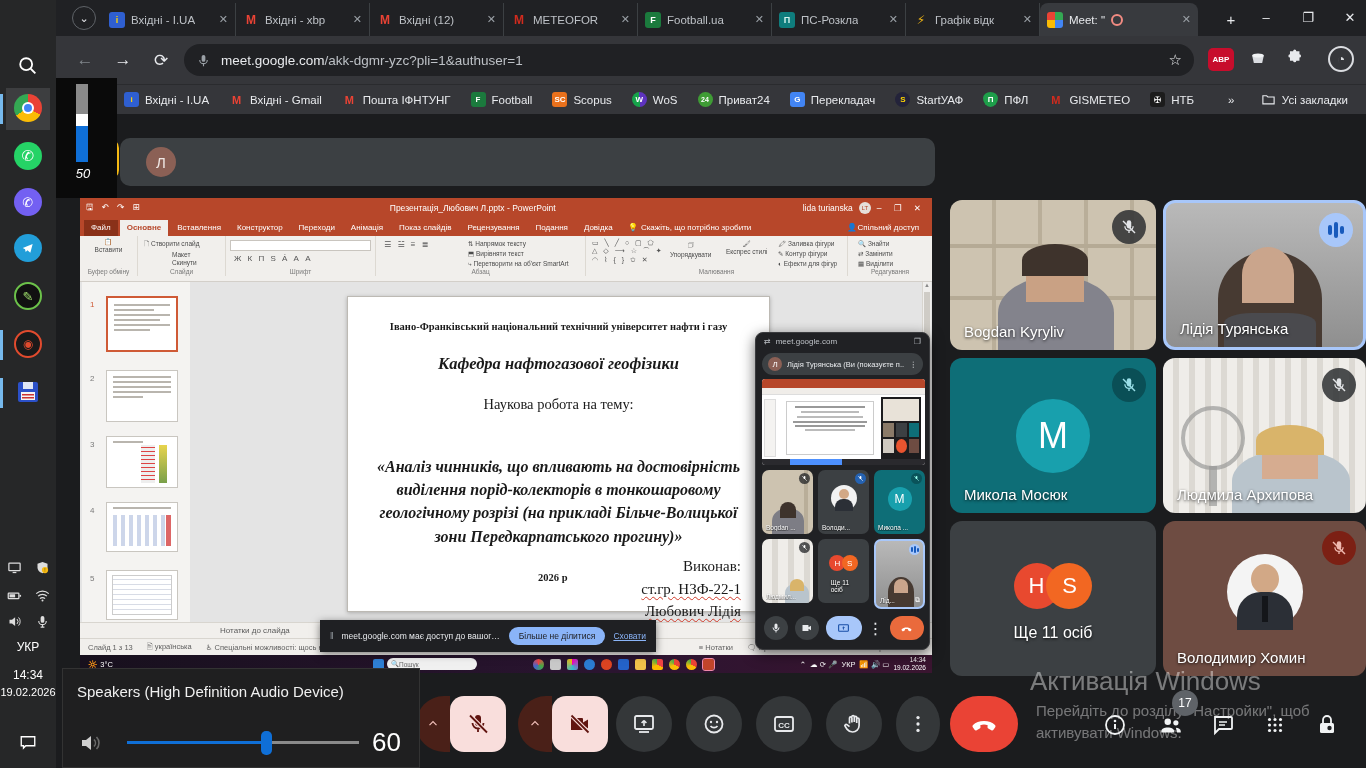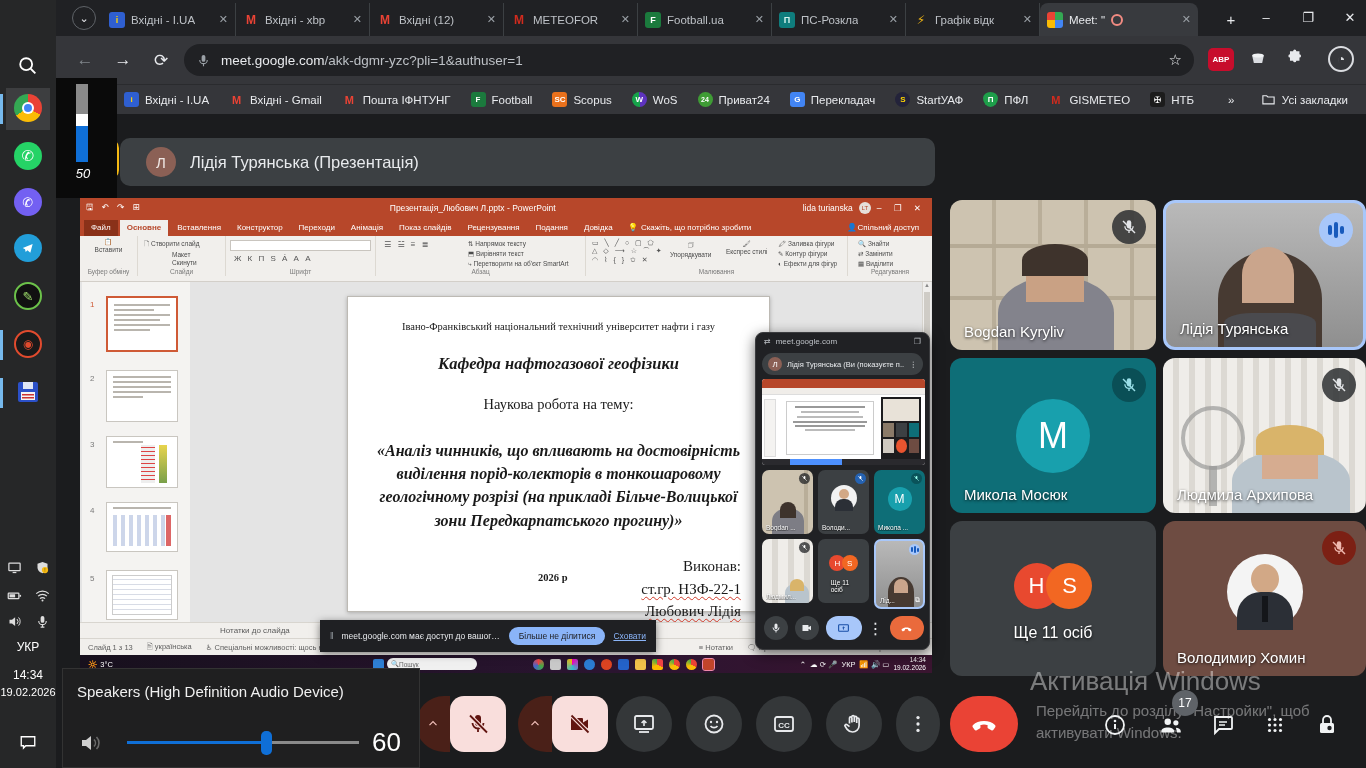--- a/index.html
+++ b/index.html
@@ -72,24 +72,24 @@
   #canvas { position:absolute; left:0; top:84px; width:852px; height:340px; background:#e4e4e4; }
   #thumbs { position:absolute; left:2px; top:0; width:108px; height:340px; background:#f4f3f1; overflow:hidden; }
   .thumb { position:absolute; left:24px; width:72px; background:#fff; border:1px solid #c9c6c0; }
   .thumb.sel { border:2px solid #cf5a36; }
   .tnum { position:absolute; left:8px; color:#7a7a7a; font-size:8px; }
   .tnum.sel { color:#cf5a36; }
   .tline { background:#b9b5ae; height:2px; margin:3px 6px 0; }
   #slide { position:absolute; left:267px; top:14px; width:423px; height:316px; background:#fff;
     border:1px solid #bdbab4; box-shadow:0 1px 4px rgba(0,0,0,.25);
     font-family:"Liberation Serif","DejaVu Serif",serif; color:#1a1a1a; text-align:center; }
-  #slide .uni { font-weight:normal; font-size:10.5px; margin-top:24px; }
+  #slide .uni { font-weight:bold; font-size:10.5px; margin-top:24px; }
   #slide .dept { font-weight:bold; font-style:italic; font-size:16.5px; margin-top:22px; }
   #slide .work { font-size:14.5px; margin-top:22px; }
-  #slide .stitle { font-weight:bold; font-style:italic; font-size:16px; line-height:1.45; margin:26px auto 0; width:392px; }
+  #slide .stitle { font-weight:bold; font-style:italic; font-size:16px; line-height:1.45; margin:42px auto 0; width:392px; }
   #slide .year { position:absolute; left:190px; top:275px; font-weight:bold; font-size:10.5px; }
   #slide .auth { position:absolute; right:28px; top:258px; font-size:15px; text-align:right; line-height:1.5; }
   .sp-err { text-decoration:underline wavy #d03a2a 1px; text-underline-offset:2px; }
   #vscroll { position:absolute; left:842px; top:0; width:9px; height:340px; background:#f0efed; border-left:1px solid #d8d5cf;
     color:#8a8a8a; font-size:6px; text-align:center; }
   #notesbar { position:absolute; left:0; top:424px; width:852px; height:16px; background:#f1efec;
     border-top:1px solid #d8d5cf; color:#5a5a5a; font-size:8px; display:flex; align-items:center; padding-left:140px; }
   #statusbar { position:absolute; left:0; top:440px; width:852px; height:17px; background:#f1efec;
     border-top:1px solid #d8d5cf; color:#5f5f5f; font-size:7.5px; display:flex; align-items:center; gap:14px; padding:0 8px; }
   #sharebar { left:80px; top:655px; width:852px; height:18px; z-index:2;
@@ -397,21 +397,20 @@
 <div id="meetbg" class="abs"></div>
 
 <div id="ytile" class="abs">
   <svg viewBox="0 0 24 24" width="16">
       <path d="M3 6h10a1 1 0 0 1 1 1v3l5-3v10l-5-3v3a1 1 0 0 1-1 1H3z" fill="#5d4b12"></path>
       <path d="M3 3l18 18" stroke="#3a3016" stroke-width="2"></path>
     </svg>
 </div>
 <div id="hdr-pill" class="abs">
   <span class="av i">Л</span>
-  <span class="nm">Лідія Турянська (Презентація)</span>
 </div>
 
 <div id="ppt" class="abs">
   <div id="ppt-title">
     <span style="letter-spacing:3px">🖫 ↶ ↷ ⊞</span>
     <span style="flex:1;text-align:center">Презентація_Любович Л.pptx - PowerPoint</span>
     <span>lida turianska</span>
     <span class="i" style="width:12px;height:12px;border-radius:50%;background:#e6e0da;color:#b7472a;font-size:6px">LT</span>
     <span style="letter-spacing:5px">– ❐ ✕</span>
   </div>

